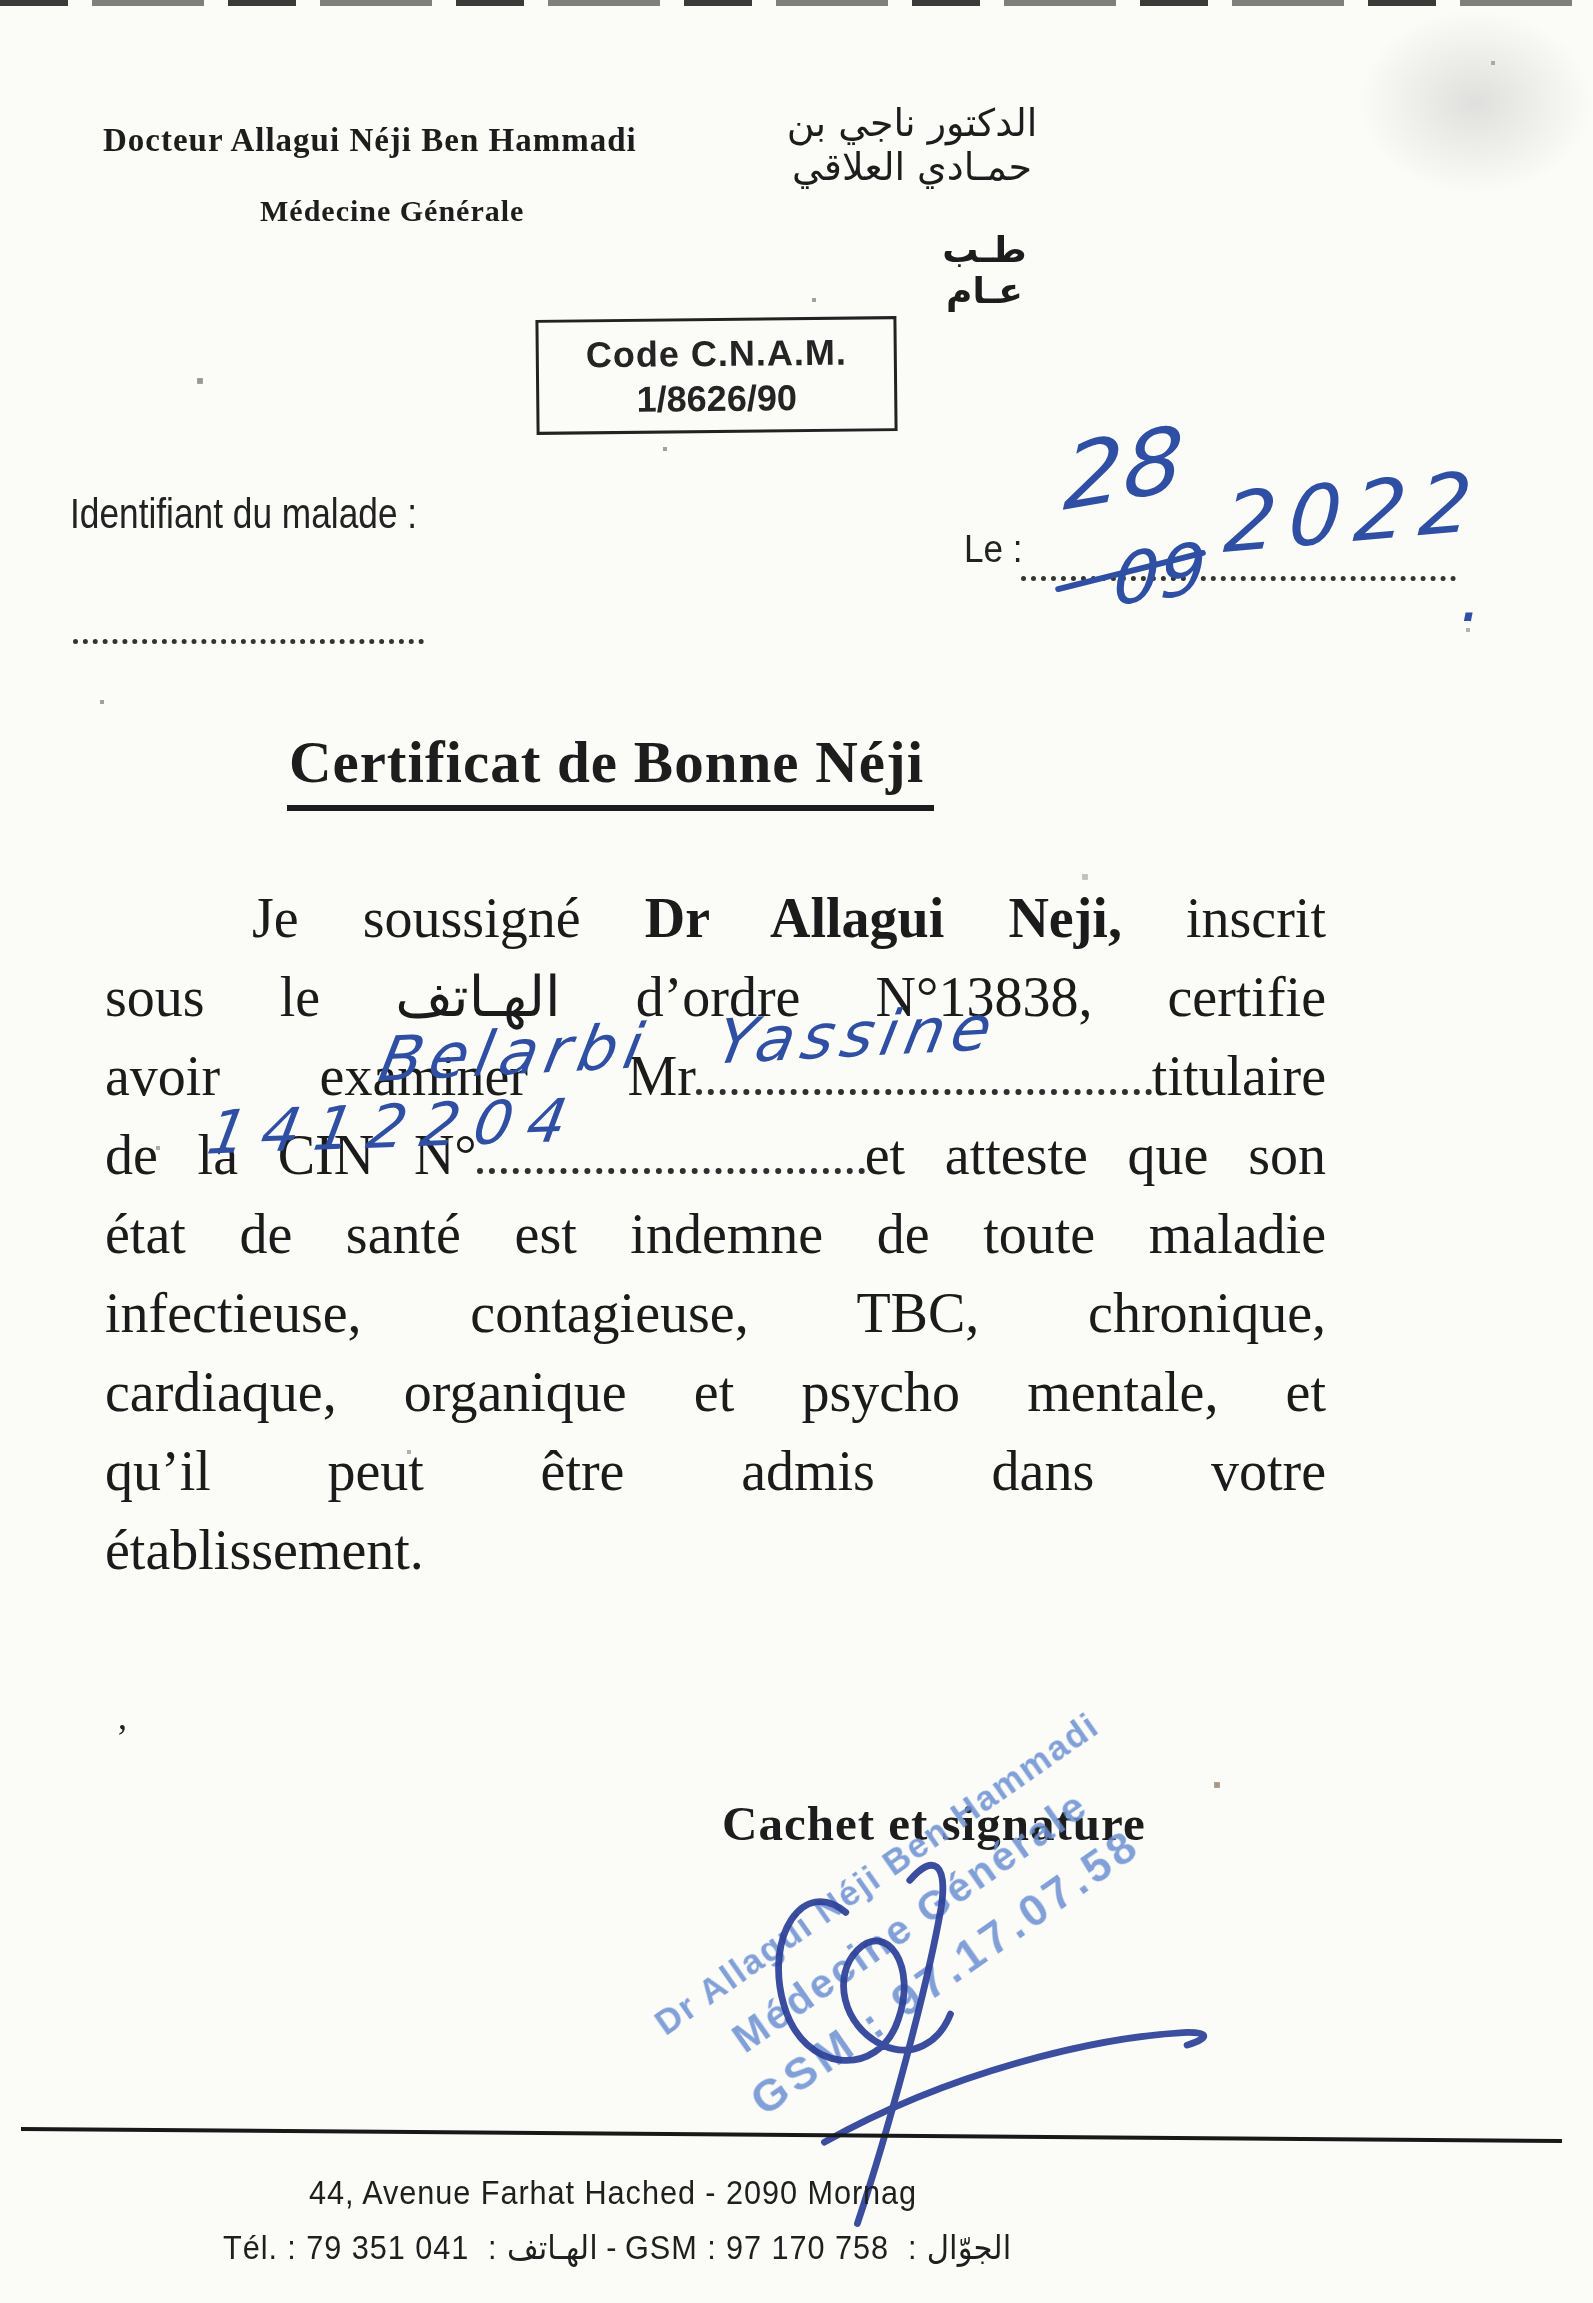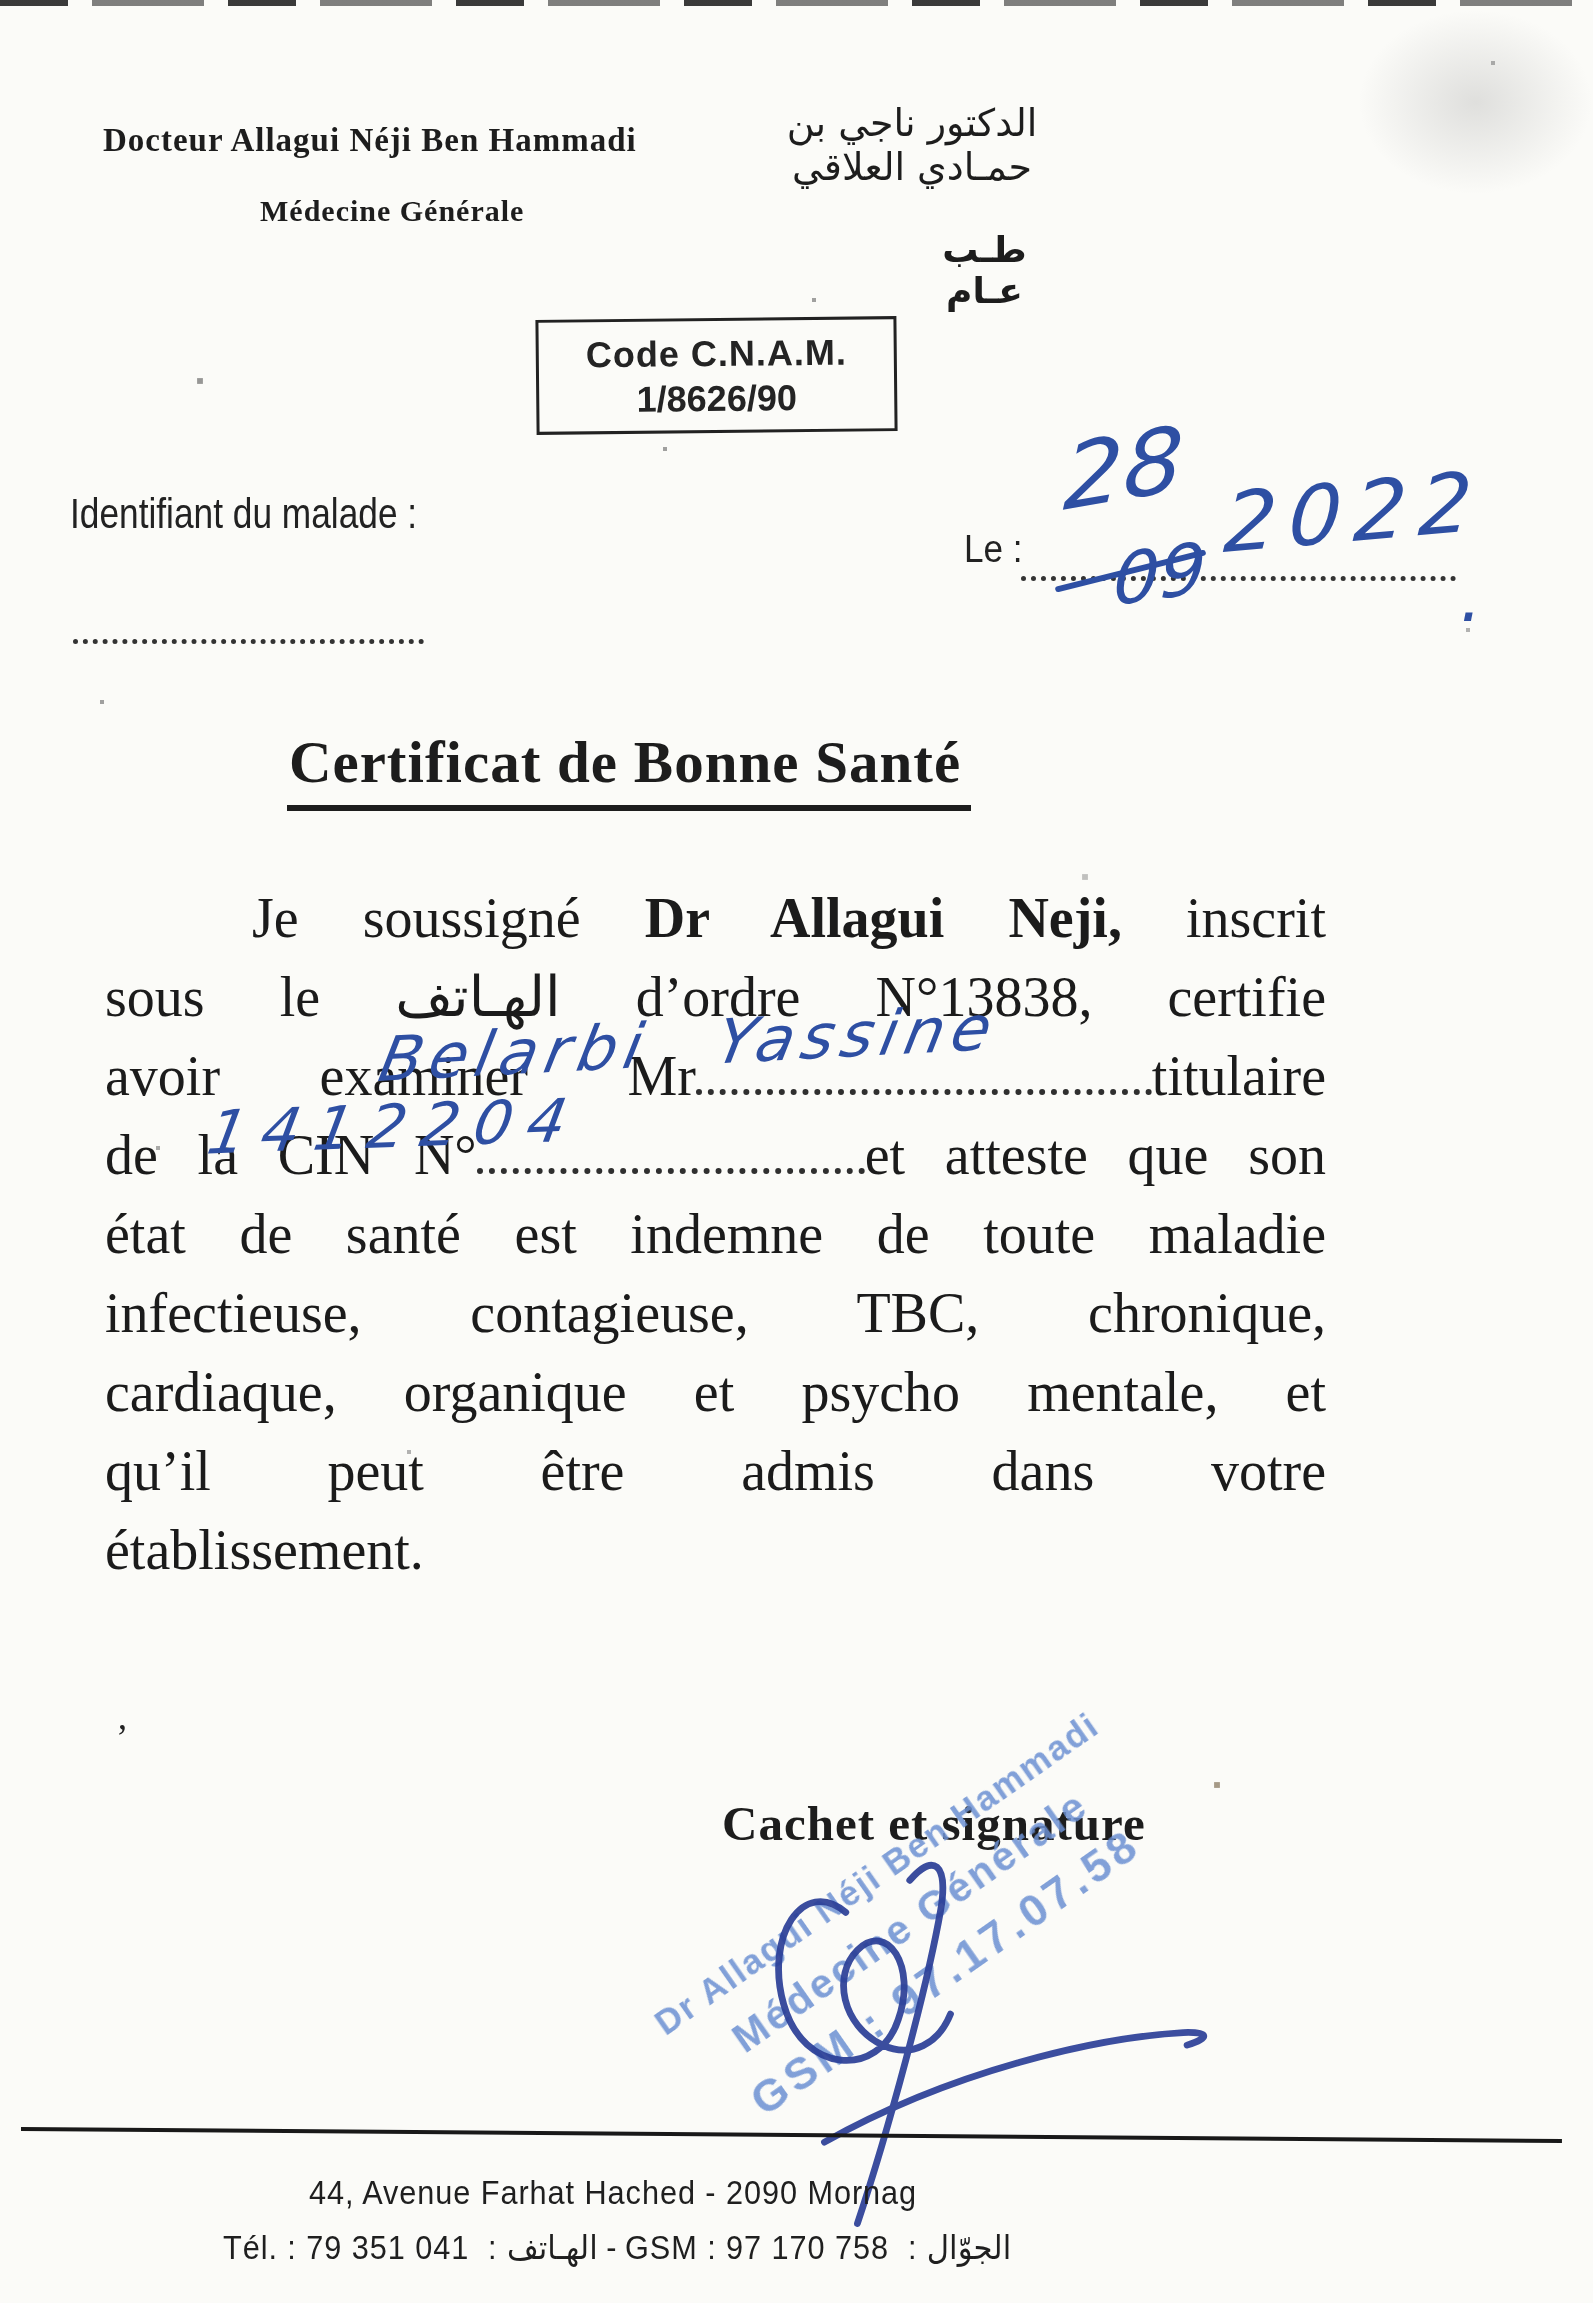--- a/index.html
+++ b/index.html
@@ -146,21 +146,21 @@
   <div class="abs dotline dots-pid"></div>
 
   <div>
     <span class="abs hand hd-day">28</span>
     <div class="abs hd-slash"></div>
     <span class="abs hand hd-month">09</span>
     <span class="abs hand hd-year">2022</span>
     <span class="abs hand hd-dot">.</span>
   </div>
 
-  <div class="abs title">Certificat de Bonne Santé</div>
+  <div class="abs title">Certificat de Bonne Néji</div>
 
   <div class="abs body-text">
     <div class="jline first"><span>Je soussigné</span> <b>Dr Allagui Neji,</b> <span>inscrit</span></div>
     <div class="jline">sous le الهـاتف d’ordre N°13838, certifie</div>
     <div class="jline"><span>avoir examiner Mr</span><span class="dots w3"></span><span>titulaire</span><span class="hand hw-name">Belarbi Yassine</span></div>
     <div class="jline"><span>de la CIN N°</span><span class="dots w4"></span><span>et atteste que son</span><span class="hand hw-cin">1412204</span></div>
     <div class="jline">état de santé est indemne de toute maladie</div>
     <div class="jline">infectieuse, contagieuse, TBC, chronique,</div>
     <div class="jline">cardiaque, organique et psycho mentale, et</div>
     <div class="jline">qu’il peut être admis dans votre</div>

